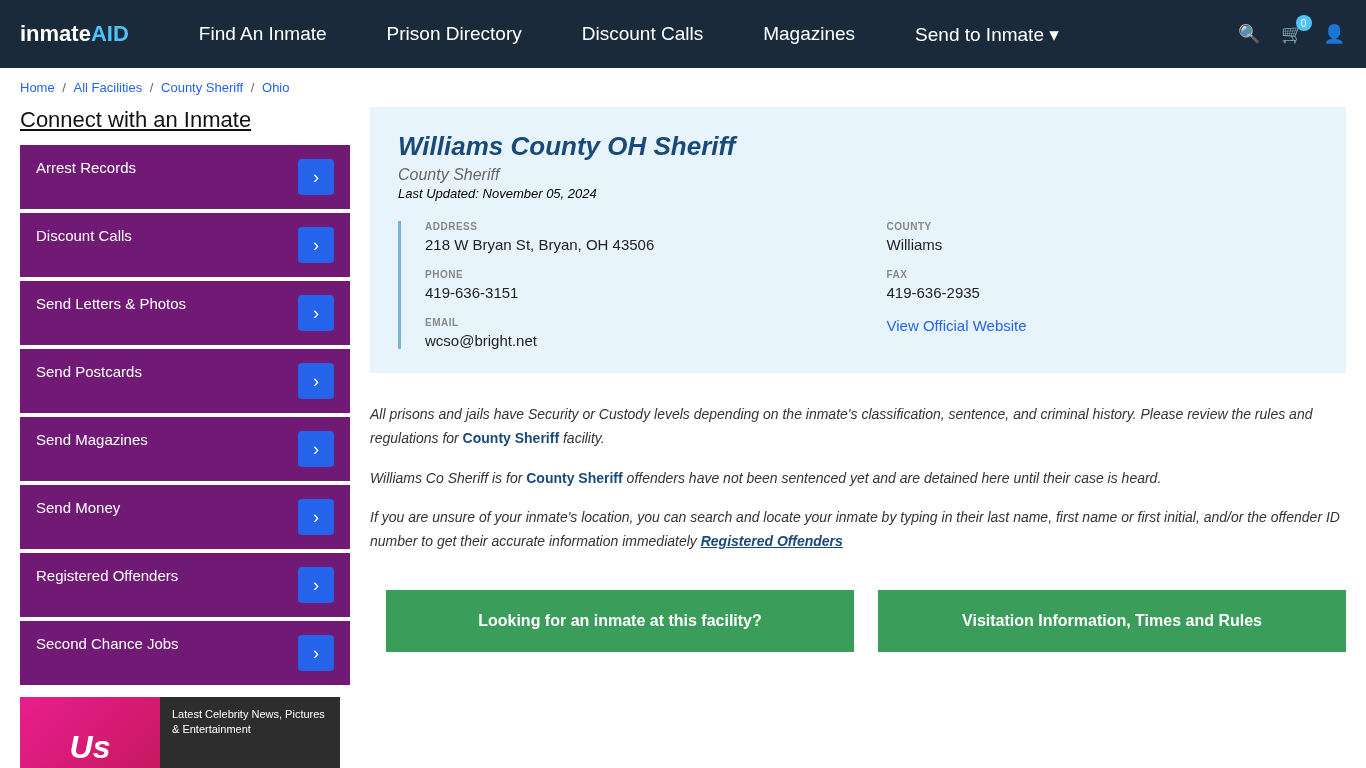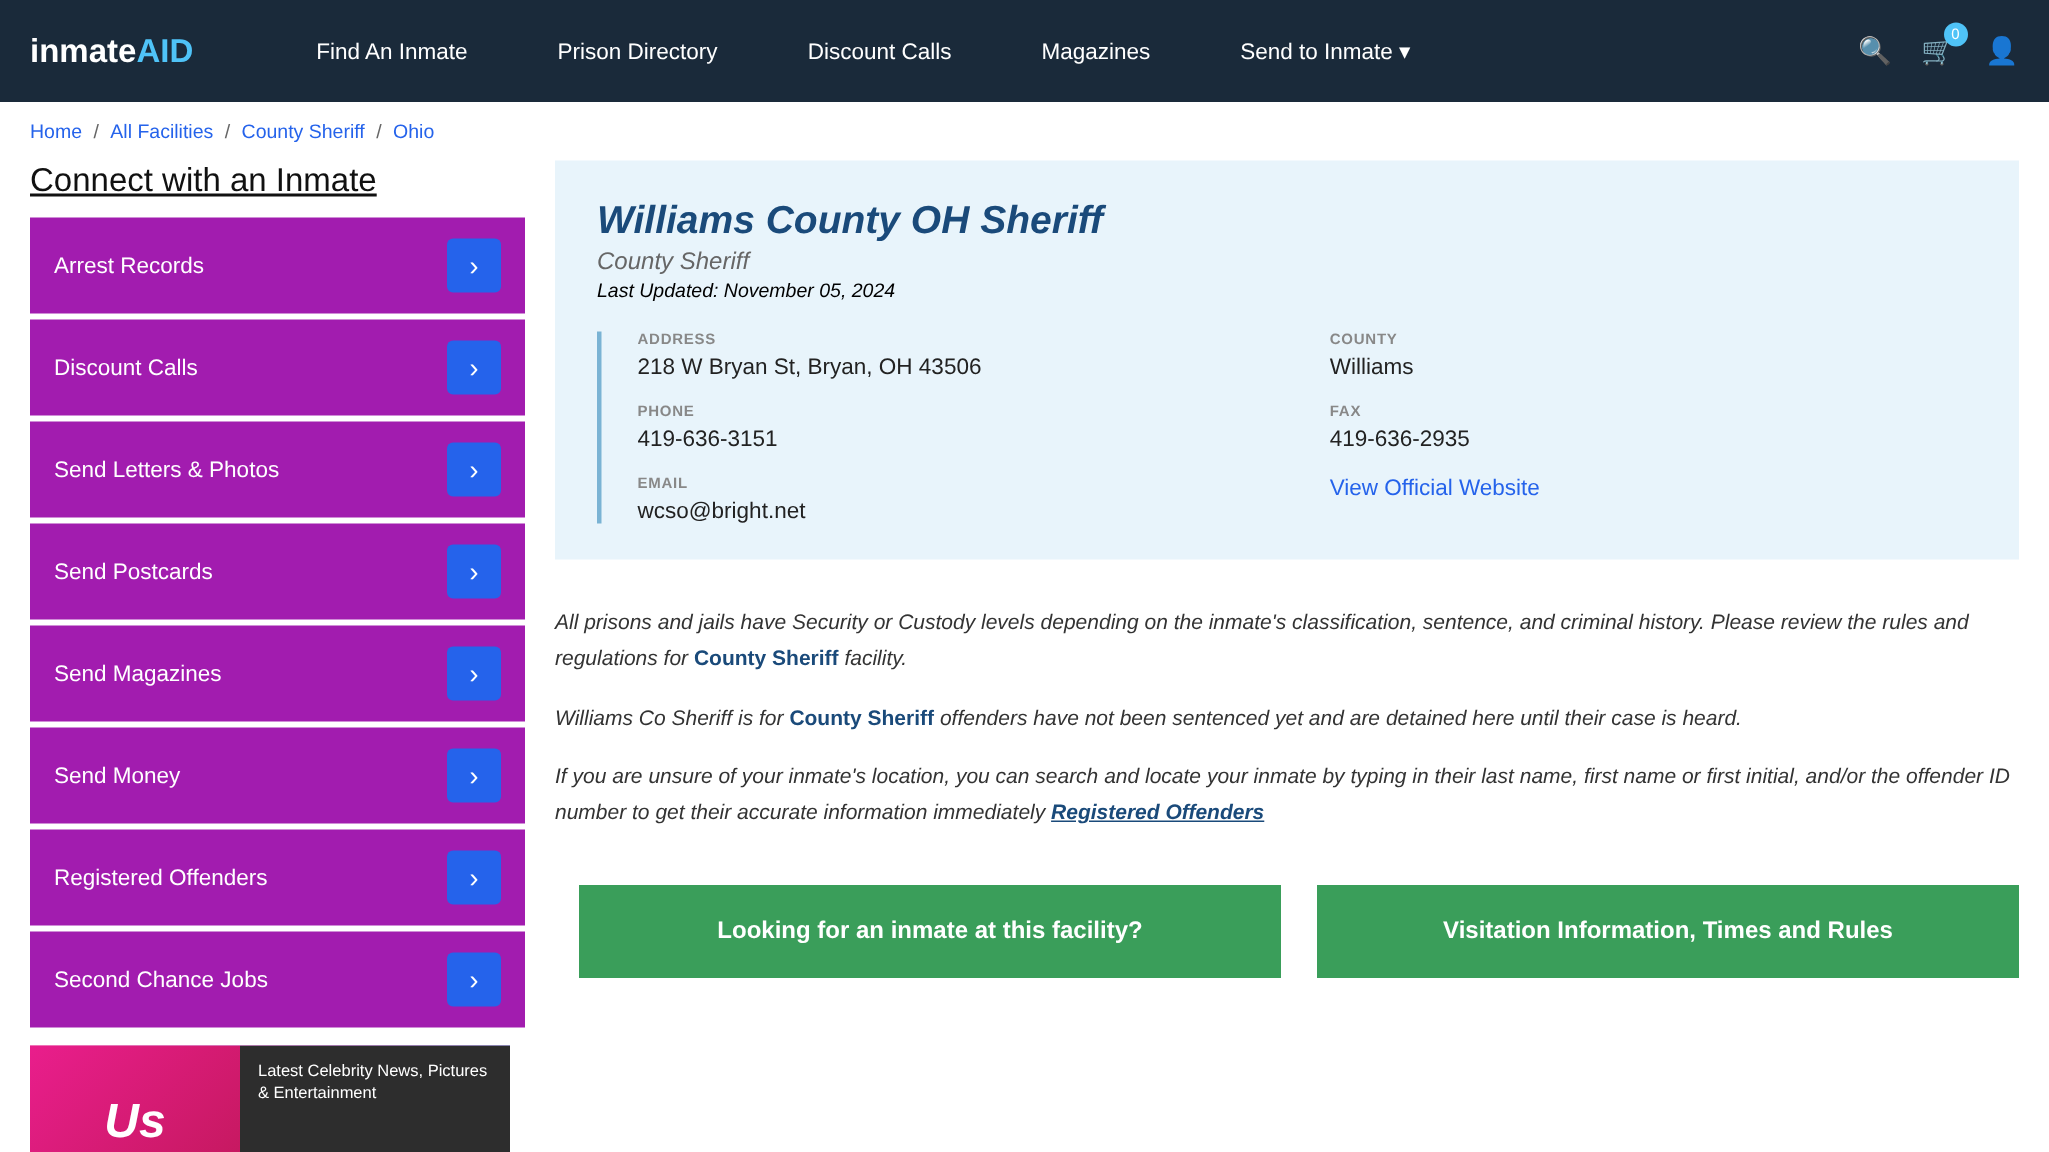--- a/index.html
+++ b/index.html
@@ -7,40 +7,40 @@
 
     
     nav {
       background: #1a2a3a;
       display: flex;
       align-items: center;
       padding: 0 20px;
       height: 68px;
     }
     .nav-logo {
-      margin-right: 52px;
+      margin-right: 40px;
       display: flex;
       align-items: center;
     }
     .logo-text {
       color: #fff;
       font-size: 22px;
       font-weight: bold;
     }
     .logo-text span { color: #4fc3f7; }
     .nav-links {
       display: flex;
       align-items: center;
       flex: 1;
       gap: 0;
     }
     .nav-link {
       color: #fff;
       text-decoration: none;
-      font-size: 15px;
+      font-size: 19px;
       padding: 4px 30px;
       height: 65px;
       display: flex;
       align-items: center;
       cursor: pointer;
     }
     .nav-icons {
       display: flex;
       align-items: center;
       gap: 20px;
@@ -88,23 +88,23 @@
     }
     .sidebar-title {
       font-size: 22px;
       font-weight: normal;
       text-decoration: underline;
       margin-bottom: 12px;
       color: #111;
     }
     .sidebar-item {
       display: flex;
-      align-items: center;
+      align-items: flex-start;
       justify-content: space-between;
-      background: #a21caf;
+      background: #701a75;
       color: #fff;
       padding: 14px 16px;
       margin-bottom: 4px;
       cursor: pointer;
       font-size: 15px;
     }
     .sidebar-arrow {
       background: #2563eb;
       width: 36px;
       height: 36px;

